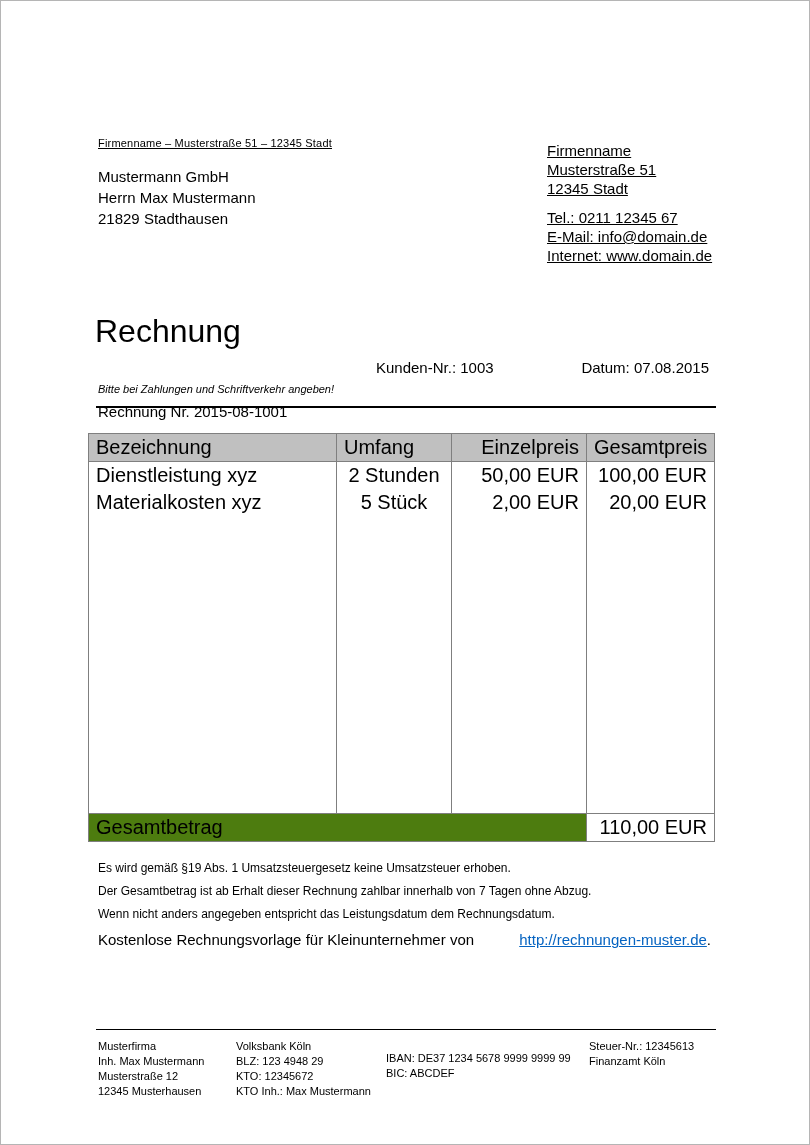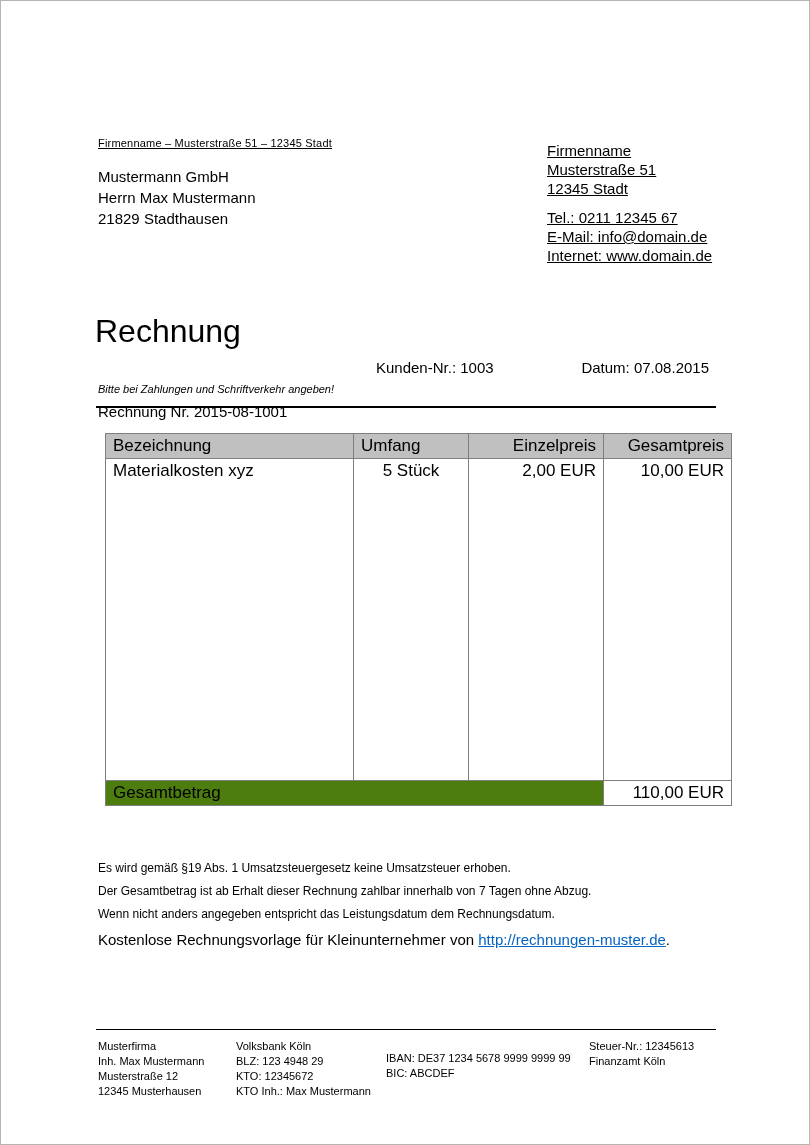--- a/index.html
+++ b/index.html
@@ -73,25 +73,25 @@
   .divider-top {
     position: absolute;
     left: 95px; top: 405px;
     width: 620px; height: 2px;
     background: #000000;
   }
 
   
   .invoice-table {
     position: absolute;
-    left: 104px; top: 432px;
+    left: 87px; top: 432px;
     width: 626px;
     border-collapse: collapse;
     table-layout: fixed;
-    font-size: 17px;
+    font-size: 20px;
   }
   .invoice-table col.c-desc  { width: 248px; }
   .invoice-table col.c-qty   { width: 115px; }
   .invoice-table col.c-unit  { width: 135px; }
   .invoice-table col.c-total { width: 128px; }
   .invoice-table th,
   .invoice-table td {
     border-left: 1px solid #7f7f7f;
     border-right: 1px solid #7f7f7f;
     padding: 2px 7px;
@@ -131,20 +131,21 @@
   }
   .link-line {
     position: absolute;
     left: 97px; top: 930px;
     font-size: 15px;
   }
   .link-line a {
     color: #0563c1;
     text-decoration: underline;
     cursor: pointer;
+    margin-left: 41px;
   }
 
   
   .divider-bottom {
     position: absolute;
     left: 95px; top: 1028px;
     width: 620px; height: 1px;
     background: #000000;
   }
   .footer-cols {
@@ -203,24 +204,30 @@
     <thead>
       <tr>
         <th>Bezeichnung</th>
         <th class="center">Umfang</th>
         <th class="right">Einzelpreis</th>
         <th class="right">Gesamtpreis</th>
       </tr>
     </thead>
     <tbody>
       <tr>
+        <td>Dienstleistung xyz</td>
+        <td class="center">2 Stunden</td>
+        <td class="right">50,00 EUR</td>
+        <td class="right">100,00 EUR</td>
+      </tr>
+      <tr>
         <td>Materialkosten xyz</td>
         <td class="center">5 Stück</td>
         <td class="right">2,00 EUR</td>
-        <td class="right">10,00 EUR</td>
+        <td class="right">20,00 EUR</td>
       </tr>
       <tr class="filler">
         <td></td>
         <td></td>
         <td></td>
         <td></td>
       </tr>
     </tbody>
     <tfoot>
       <tr>

